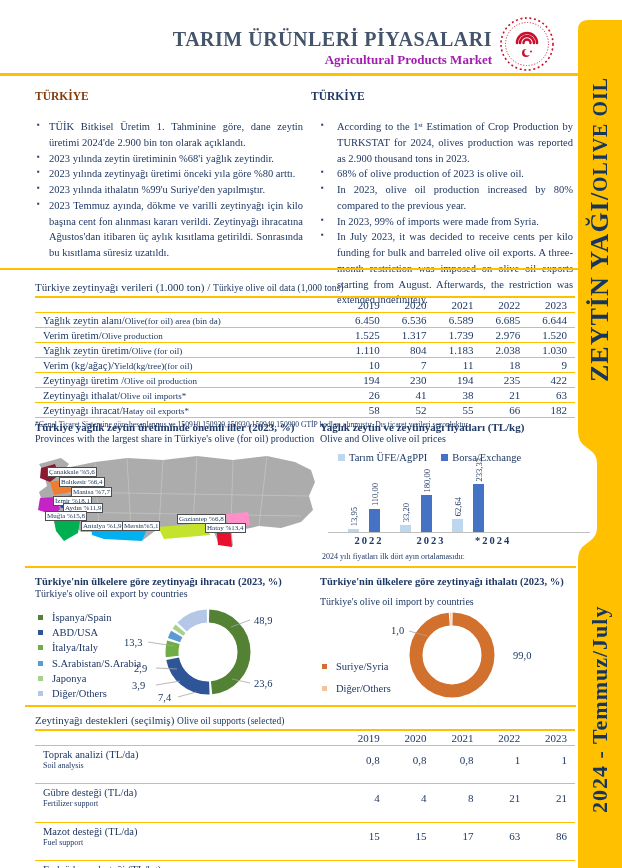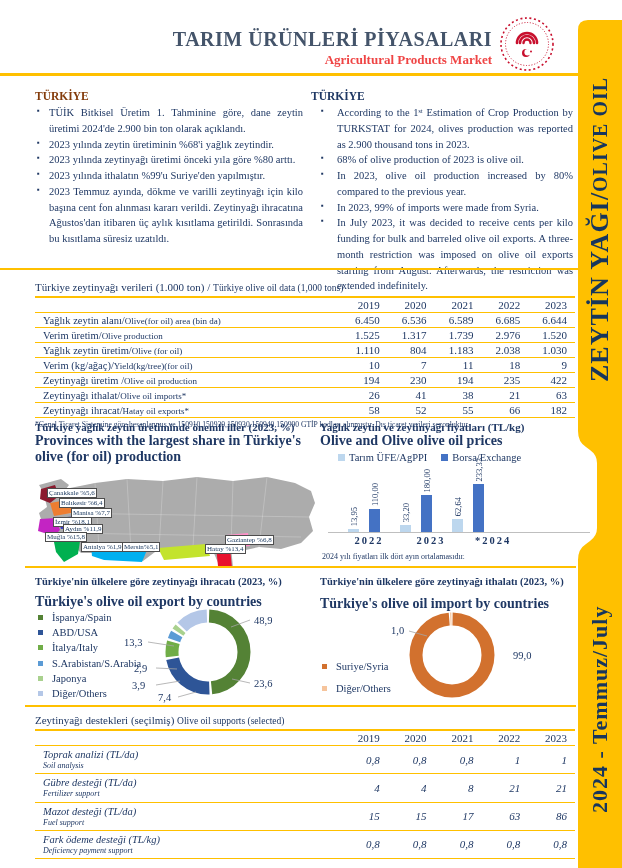--- a/index.html
+++ b/index.html
@@ -3,51 +3,51 @@
 <meta charset="utf-8">
 <style>
   html,body{margin:0;padding:0;background:#fff;}
   #page{position:relative;width:622px;height:868px;background:#fff;overflow:hidden;
         font-family:"Liberation Serif","DejaVu Serif",serif;color:#1F3864;}
   .hline{position:absolute;background:#FFC000;}
   
   #hdr-title{position:absolute;top:28px;left:0;width:492px;text-align:right;font-size:20px;
              font-weight:bold;color:#44546A;letter-spacing:.5px;}
   #hdr-sub{position:absolute;top:52px;left:0;width:492px;text-align:right;font-size:13px;
-           font-weight:bold;color:#ef4444;}
+           font-weight:bold;color:#a21caf;}
   #logo{position:absolute;left:497px;top:16px;}
   
   .col{position:absolute;top:90px;}
   #col-tr{left:35px;width:268px;}
   #col-en{left:311px;width:262px;}
-  .sec-head{font-size:11.5px;font-weight:bold;margin:0 0 3px 0;}
+  .sec-head{font-size:11.5px;font-weight:bold;margin:0 0 17px 0;}
   #col-tr .sec-head{color:#843C0C;}
   #col-en .sec-head{color:#1F3864;}
   ul.bullets{list-style:none;margin:0;padding:0 0 0 14px;font-size:10.5px;line-height:1.5;text-align:justify;}
   #col-en ul.bullets{padding-left:26px;}
   li.bullet{position:relative;}
   li.bullet::before{content:"▪";position:absolute;left:-12px;top:0;font-size:8px;}
   #col-en li.bullet::before{left:-16px;}
   
   .tblock{position:absolute;left:35px;width:540px;}
   .tbl-title{font-size:11px;margin-bottom:3px;}
   .tbl-title .t2{font-size:9.5px;}
   table.data{width:100%;border-collapse:collapse;font-size:11px;}
   table.data thead th{border-top:2px solid #FFC000;border-bottom:1.4px solid #FFC000;
                       font-weight:normal;padding:1px 8px 1px 2px;}
   table.data td{border-bottom:1.4px solid #FFC000;padding:1px 8px 1px 2px;}
   td.lbl,th.corner{text-align:left;padding-left:8px !important;width:290px;}
   .num{text-align:right;}
   .lt{font-size:10.5px;} .le{font-size:9px;}
   .l1{font-size:10.5px;line-height:1.15;} .l2{font-size:8px;line-height:1.15;}
-  #t2 td{padding-top:3px;padding-bottom:3px;font-style:italic;}
+  #t2 td{padding-top:3px;padding-bottom:13px;}
   .tbl-foot{font-size:7.6px;margin-top:2px;color:#1F3864;}
   
   .blk-title{font-size:11px;font-weight:bold;}
-  .blk-sub{font-size:14px;font-weight:bold;}
+  .blk-sub{font-size:10px;}
   #map-block{position:absolute;left:35px;top:421px;width:280px;}
   #map-box{position:relative;width:283px;height:106px;margin-top:4px;}
   #map-box svg{position:absolute;left:0;top:0;}
   .map-lab{position:absolute;background:#fff;border:.5px solid #4d4d4d;font-size:7px;
            line-height:8px;padding:0 1px;white-space:nowrap;color:#17365D;}
   
   #bar-block{position:absolute;left:320px;top:421px;width:255px;height:145px;}
   #bar-legend{display:flex;gap:14px;position:absolute;top:31px;left:18px;font-size:10.5px;}
   .leg-item{display:flex;align-items:center;gap:4px;}
   .leg-sw{width:7px;height:7px;display:inline-block;}
@@ -224,21 +224,21 @@
       </svg>
       <div id="map-labels">
           <div class="map-lab" style="left: 12px; top: 19px;">Çanakkale %5,6</div>
           <div class="map-lab" style="left: 24px; top: 29px;">Balıkesir %6,4</div>
           <div class="map-lab" style="left: 36px; top: 39px;">Manisa %7,7</div>
           <div class="map-lab" style="left: 18px; top: 48px;">İzmir %18,1</div>
           <div class="map-lab" style="left: 28px; top: 55px;">Aydın %11,9</div>
           <div class="map-lab" style="left: 10px; top: 63px;">Muğla %15,8</div>
           <div class="map-lab" style="left: 46px; top: 73px;">Antalya %1,9</div>
           <div class="map-lab" style="left: 87px; top: 73px;">Mersin%5,1</div>
-          <div class="map-lab" style="left: 142px; top: 66px; margin-left: 48px;">Gaziantep %6,8</div>
+          <div class="map-lab" style="left: 142px; top: 66px;">Gaziantep %6,8</div>
           <div class="map-lab" style="left: 132px; top: 75px; margin-left: 38px;">Hatay %13,4</div>
         </div>
     </div>
   </div>
 
   <div id="bar-block">
     <div class="blk-title">Yağlık zeytin ve zeytinyağı fiyatları (TL/kg)</div>
     <div class="blk-sub">Olive and Olive olive oil prices</div>
     <div id="bar-legend">
         <li class="leg-item">
@@ -286,21 +286,21 @@
         <div class="bar-cat">2022</div>
         <div class="bar-cat">2023</div>
         <div class="bar-cat">*2024</div>
       </div>
     <div id="bar-foot">2024 yılı fiyatları ilk dört ayın ortalamasıdır.</div>
   </div>
   <div class="hline" style="top:566px;left:25px;width:551px;height:1.5px;"></div>
 
   <div id="exp-block" class="dblock">
     <div class="blk-title" style="font-size:10.5px">Türkiye'nin ülkelere göre zeytinyağı ihracatı (2023, %)</div>
-    <div class="blk-sub" style="margin-top:7px">Türkiye's olive oil export by countries</div>
+    <div class="blk-sub" style="margin-top:1px">Türkiye's olive oil export by countries</div>
     <ul class="dlegend" id="exp-legend">
         <li class="leg-item">
           <span class="leg-sw" style="background: rgb(84, 130, 53);"></span>
           <span>İspanya/Spain</span>
         </li>
         <li class="leg-item">
           <span class="leg-sw" style="background: rgb(46, 85, 151);"></span>
           <span>ABD/USA</span>
         </li>
         <li class="leg-item">

